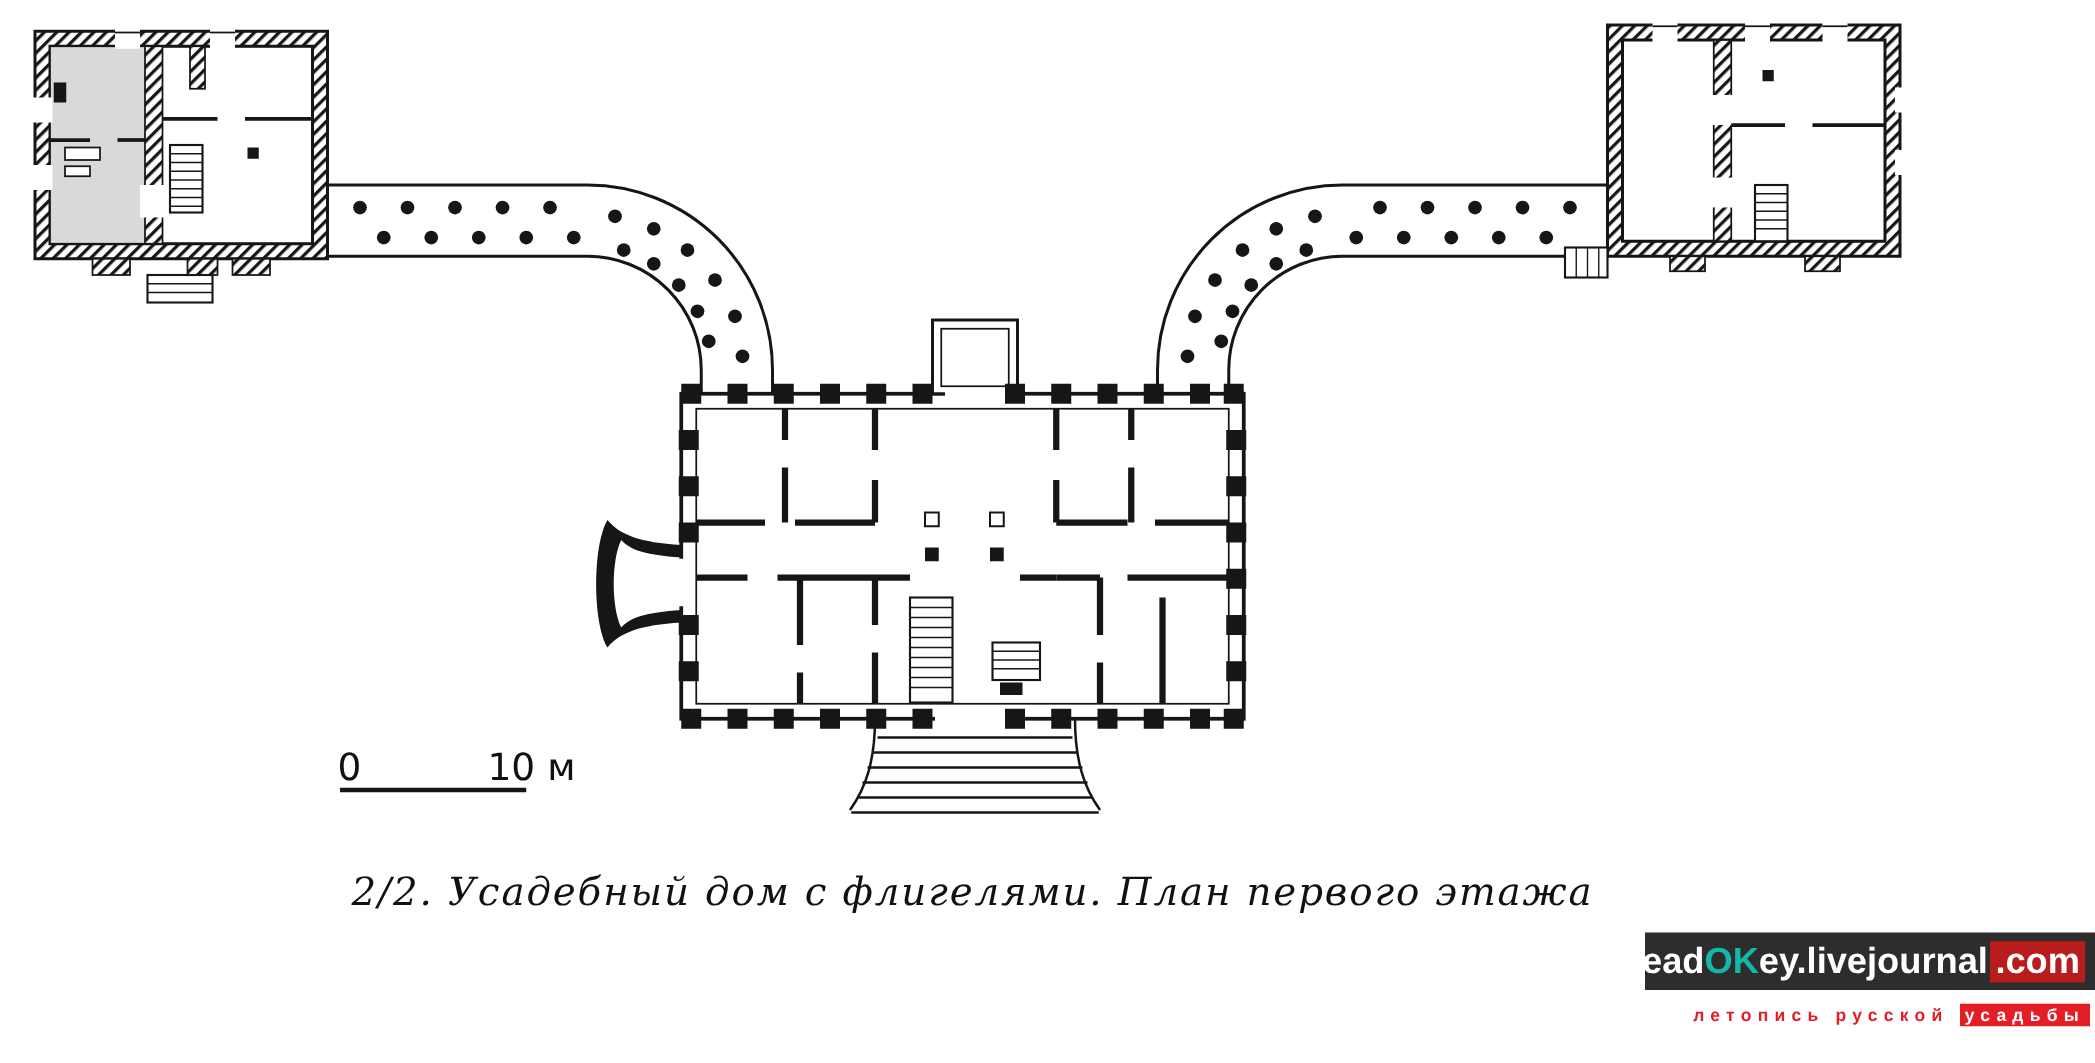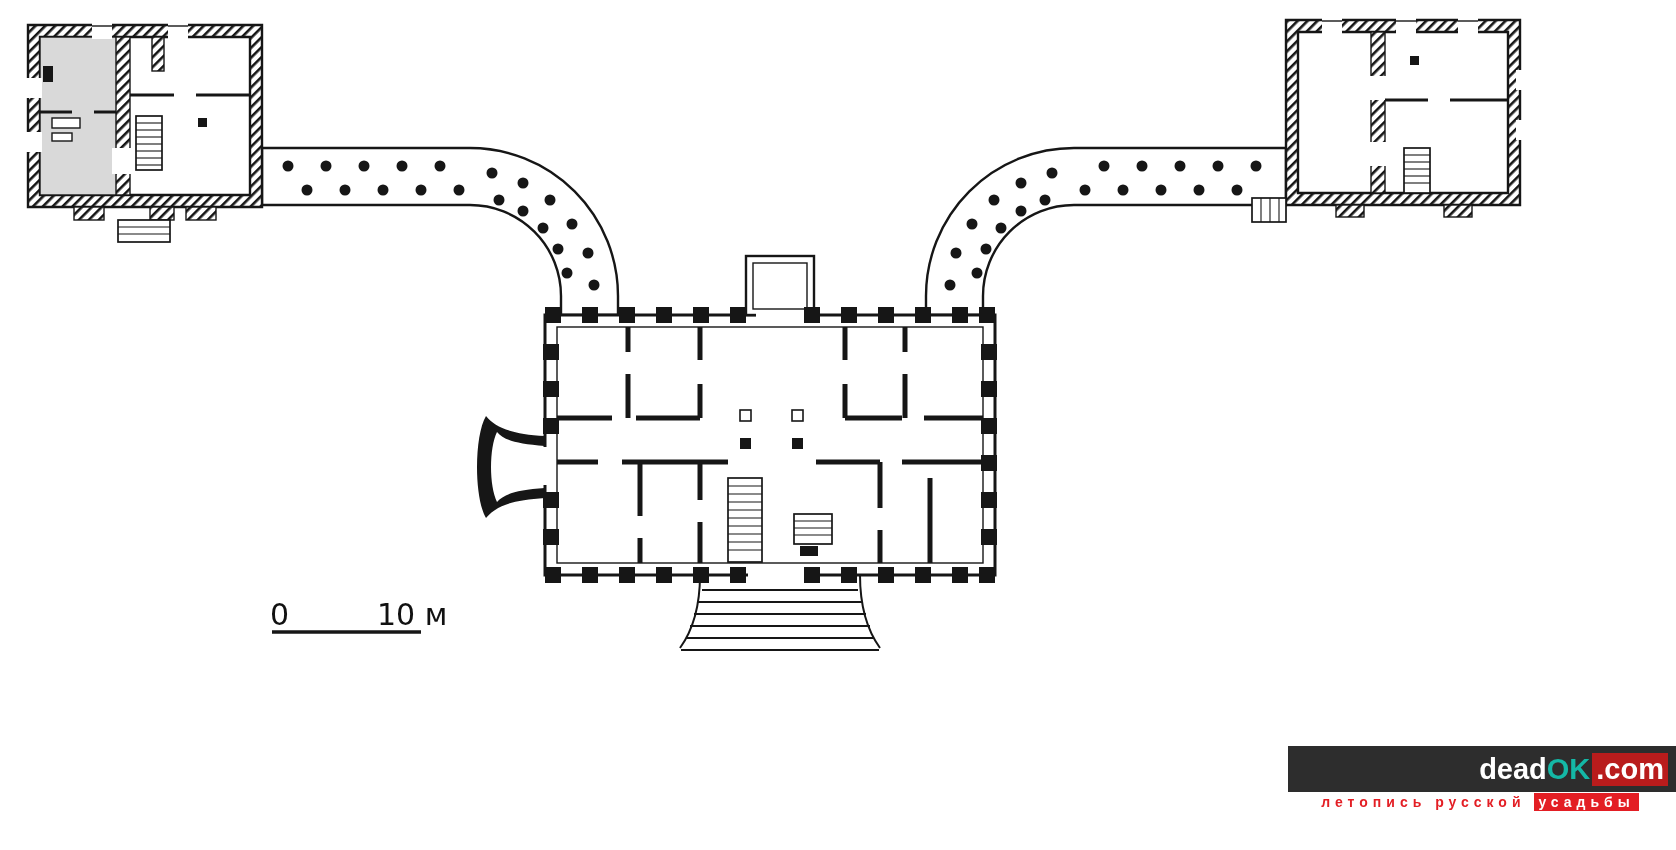--- a/index.html
+++ b/index.html
@@ -3,27 +3,27 @@
 <meta charset="utf-8">
 <style>
   html,body{margin:0;padding:0;background:#ffffff;}
   .canvas{position:relative;width:1676px;height:850px;background:#ffffff;overflow:hidden;
           font-family:"DejaVu Sans",sans-serif;color:#161616;}
   svg{position:absolute;left:0;top:0;}
   .scale-label{position:absolute;font-family:"DejaVu Sans",sans-serif;font-size:30px;color:#111;}
   .caption{position:absolute;left:778px;top:696px;transform:translateX(-50%);
            font-family:"DejaVu Serif",serif;font-style:italic;font-size:31px;
            letter-spacing:1.5px;color:#111;white-space:nowrap;}
-  .watermark{position:absolute;right:0;top:746px;width:388px;}
+  .watermark{position:absolute;right:0;top:746px;width:360px;}
   .wm-bar{background:#2d2d2d;height:46px;display:flex;align-items:center;justify-content:flex-end;
           padding:0 8px;font-family:"Liberation Sans",sans-serif;font-weight:bold;font-size:29px;
           color:#ffffff;white-space:nowrap;}
   .wm-ok{color:#14b8a6;}
   .wm-com{background:#b91c1c;color:#fff;padding:0 4px;margin-left:2px;}
-  .wm-sub{margin-top:2px;text-align:center;font-family:"Liberation Sans",sans-serif;font-weight:bold;
+  .wm-sub{margin-top:12px;text-align:right;font-family:"Liberation Sans",sans-serif;font-weight:bold;
           font-size:14px;letter-spacing:5px;color:#e31e24;white-space:nowrap;padding-right:4px;}
   .wm-sub-accent{background:#e31e24;color:#ffffff;padding:1px 4px;}
 </style>
 </head>
 <body>
 
 <div class="canvas">
 
 <svg width="1676" height="850" viewBox="0 0 1676 850">
   <defs>
@@ -292,27 +292,29 @@
       <rect x="800" y="546" width="18" height="10" fill="#161616" stroke="none"></rect>
     </g>
   </g>
 
   <g>
     <line x1="272" y1="632" x2="421" y2="632" stroke="#161616" stroke-width="3.5"></line>
   </g>
 </svg>
 
 <div class="scale-label" style="left:270px;top:597px;">0</div>
-<div class="scale-label" style="left:377px;top:597px;">10 м</div>
-
+<div class="scale-label" style="left:390px;top:597px;">10 м</div>
+
+<div class="caption">2/2. Усадебный дом с флигелями. План первого этажа</div>
 
 <div class="watermark">
   <div class="wm-bar">
     <span>dead</span>
         <span class="wm-ok">OK</span>
+        <span>ey.livejournal</span>
         <span class="wm-com">.com</span>
   </div>
   <div class="wm-sub">
     <span>летопись русской</span>
     <span class="wm-sub-accent">усадьбы</span>
   </div>
 </div>
 
 </div>
 

